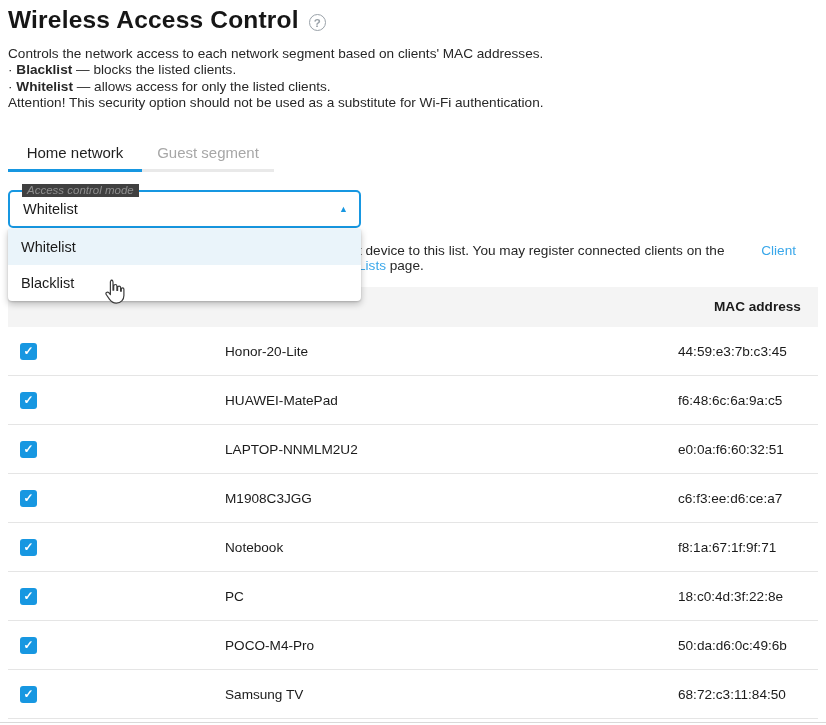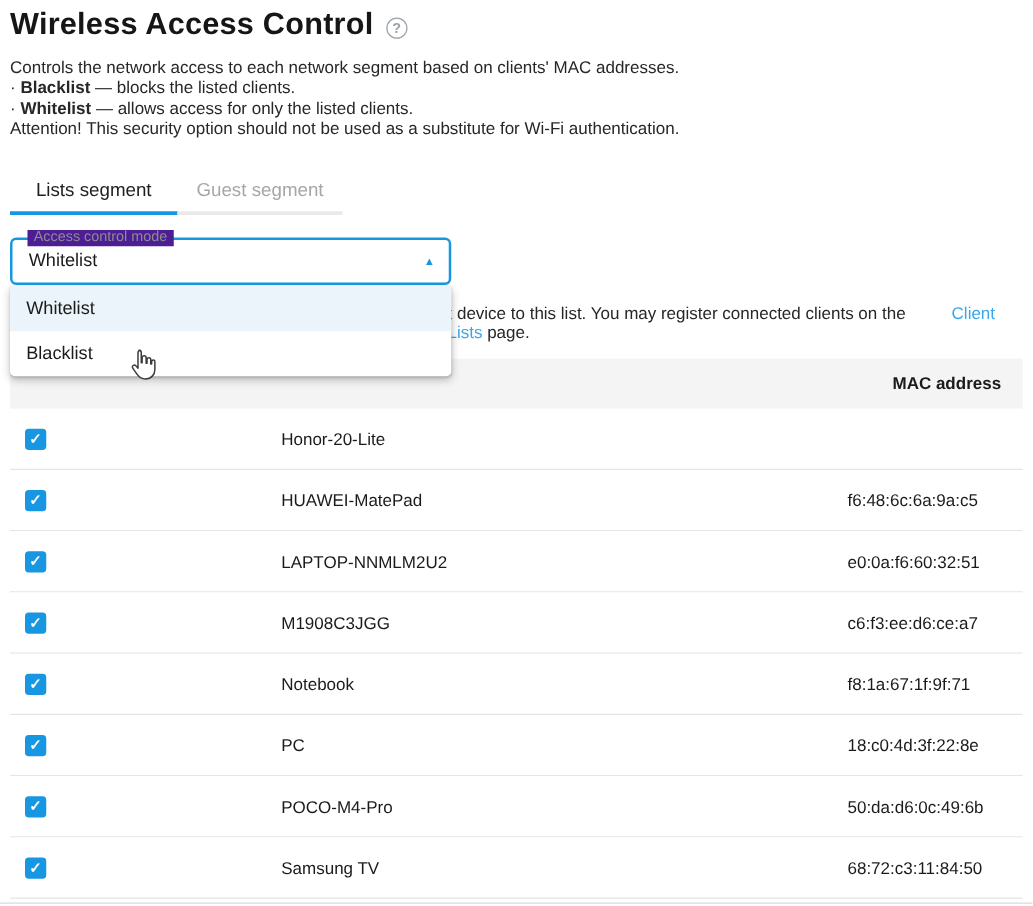--- a/index.html
+++ b/index.html
@@ -30,22 +30,22 @@
   .tab-label { display: block; padding-top: 3px; }
   .tab-home { width: 134px; border-bottom: 3px solid #1797e1; color: #1f1f1f; }
   .tab-guest { width: 132px; border-bottom: 3px solid #e9e9e9; color: #a7a7a7; }
 
   
   .select-box {
     position: absolute; top: 190px; left: 0; width: 353px; height: 38px;
     border: 2px solid #1797e1; border-radius: 5px; background: #fff; cursor: pointer; z-index: 5;
   }
   .select-label {
-    position: absolute; top: -8px; left: 12px; padding: 0 5px; background: #4c1d95;
-    font-size: 11.5px; color: #8e8e8e; line-height: 13px;
+    position: absolute; top: -8px; left: 12px; padding: 0 5px; background: #404040;
+    font-size: 11.5px; color: #8e8e8e; line-height: 13px; font-style: italic;
   }
   .select-value { position: absolute; left: 13px; top: 0; line-height: 35px; font-size: 14.5px; color: #1b1b1b; }
   .select-arrow {
     position: absolute; right: 11px; top: 0; line-height: 35px;
     font-size: 9px; color: #1797e1;
   }
 
   
   .note { position: absolute; top: 243px; left: 350px; font-size: 13.6px; color: #272727; z-index: 1; }
   .note a { color: #39a7ea; text-decoration: none; cursor: pointer; margin-left: 33px; }
@@ -91,21 +91,21 @@
 
   <div class="desc">
     <div><span>Controls the network access to each network segment based on clients' MAC addresses.</span></div>
     <div><span>·</span> <b>Blacklist</b><span> — blocks the listed clients.</span></div>
     <div><span>·</span> <b>Whitelist</b><span> — allows access for only the listed clients.</span></div>
     <div><span>Attention! This security option should not be used as a substitute for Wi-Fi authentication.</span></div>
   </div>
 
   <div class="tabs">
     <div class="tab tab-home">
-      <span class="tab-label">Lists segment</span>
+      <span class="tab-label">Home network</span>
     </div>
     <div class="tab tab-guest">
       <span class="tab-label">Guest segment</span>
     </div>
   </div>
 
   <div class="select-box">
     <span class="select-label">Access control mode</span>
     <span class="select-value">Whitelist</span>
     <span class="select-arrow">▲</span>
@@ -118,20 +118,21 @@
   <div class="table">
     <div class="thead">
       <span class="th-mac">MAC address</span>
     </div>
 
     <div class="row">
       <span class="checkbox">
           <span class="check">✓</span>
         </span>
       <span class="cell-name">Honor-20-Lite</span>
+      <span class="cell-mac">44:59:e3:7b:c3:45</span>
     </div>
     <div class="row">
       <span class="checkbox">
           <span class="check">✓</span>
         </span>
       <span class="cell-name">HUAWEI-MatePad</span>
       <span class="cell-mac">f6:48:6c:6a:9a:c5</span>
     </div>
     <div class="row">
       <span class="checkbox">

